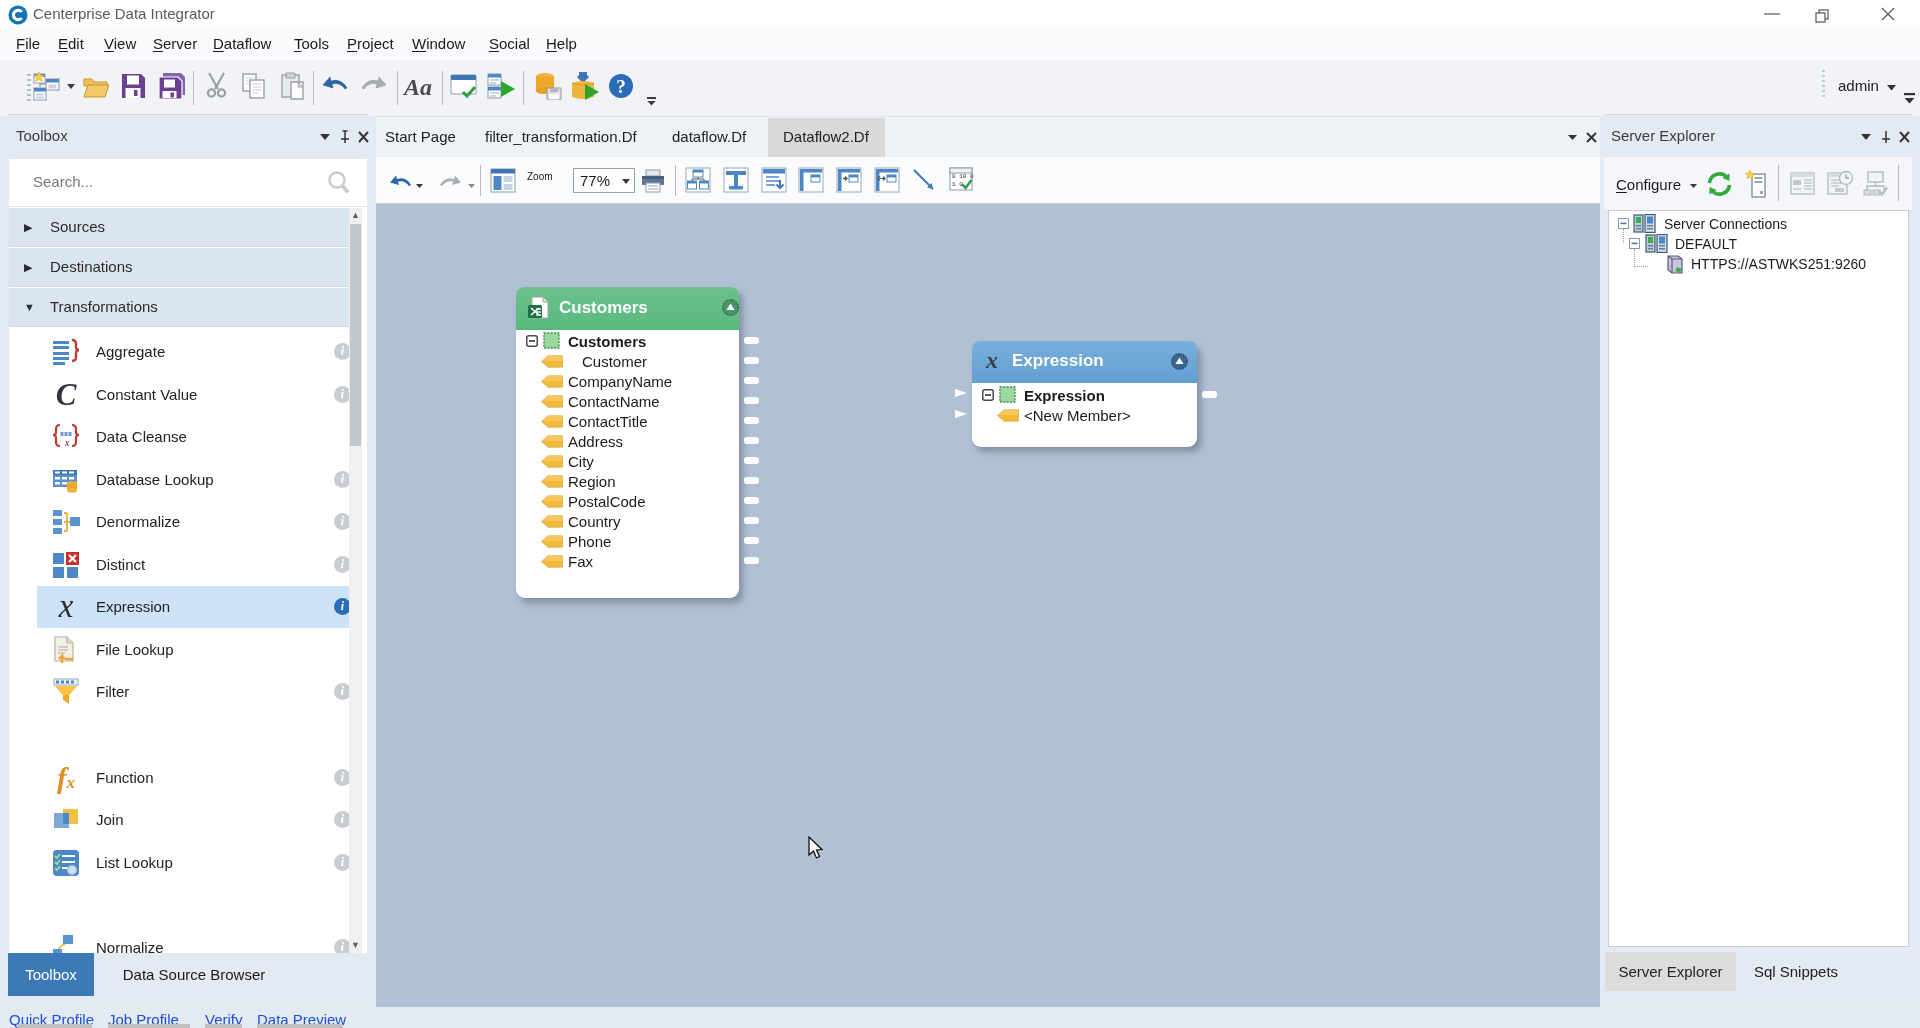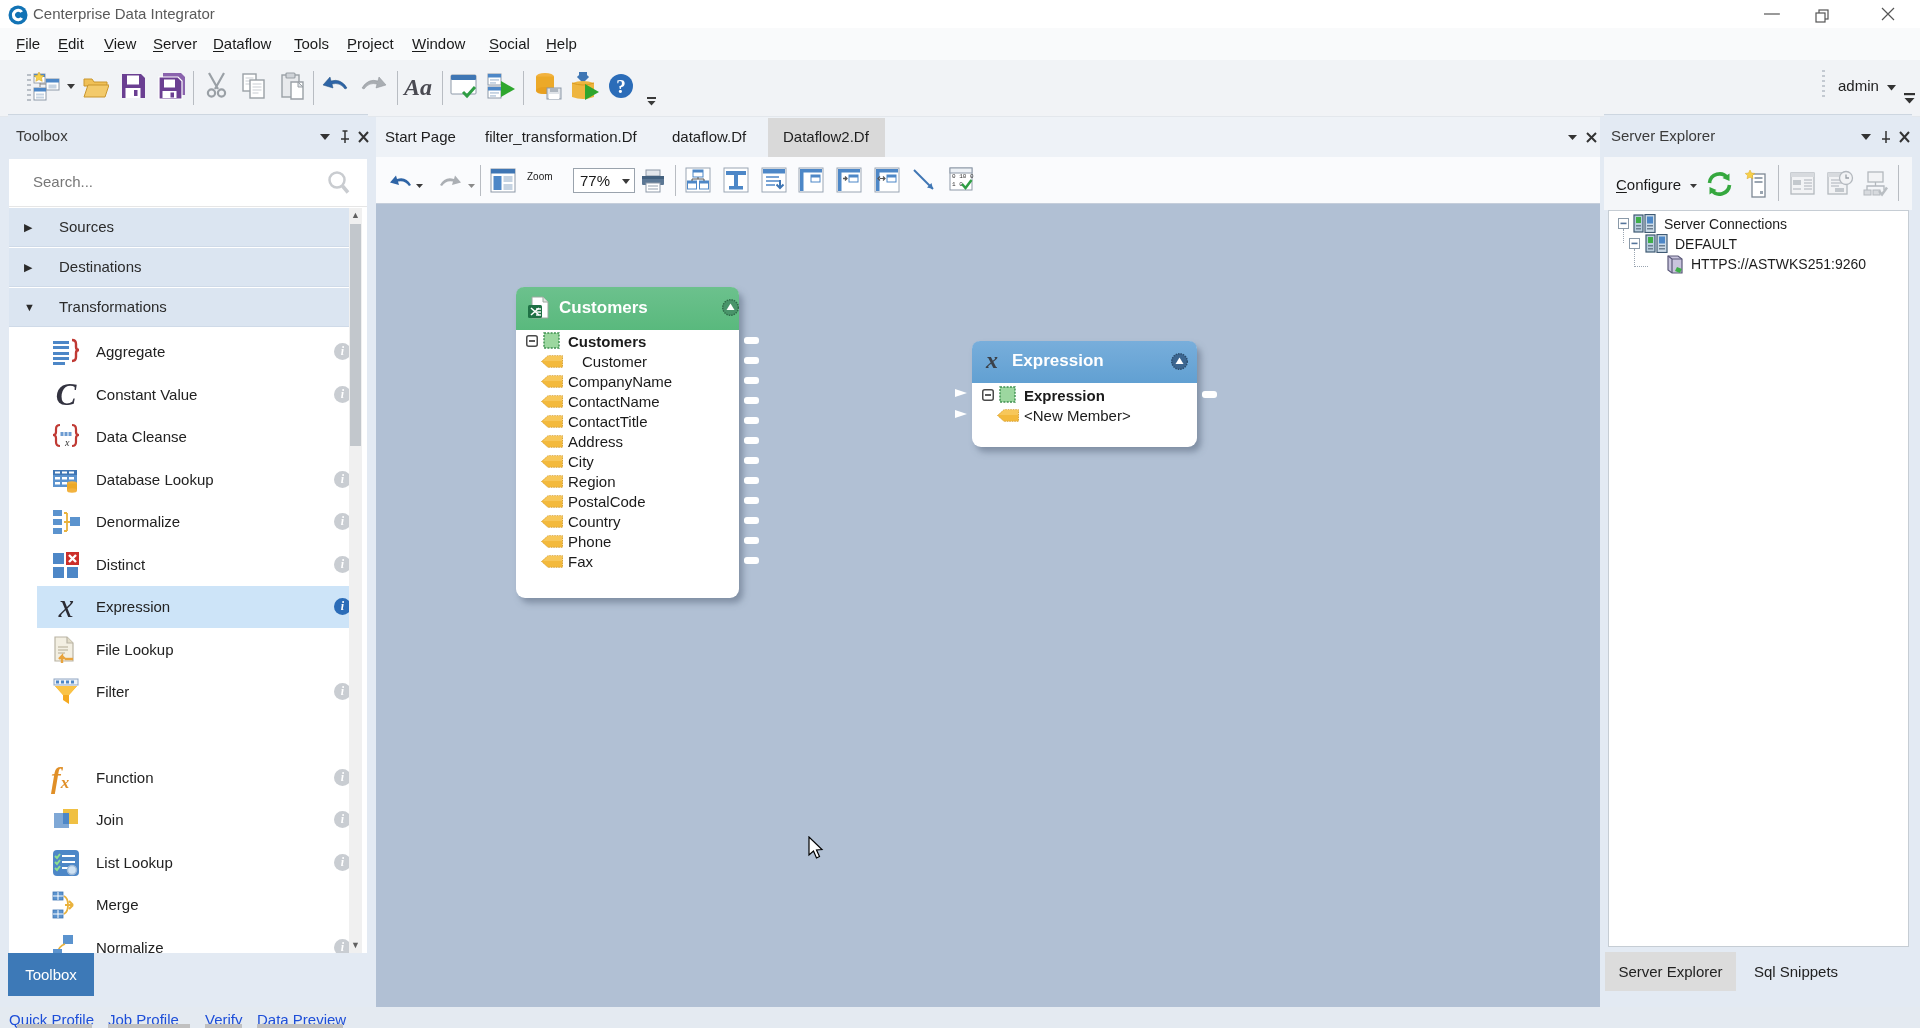--- a/index.html
+++ b/index.html
@@ -19,21 +19,21 @@
 
 #toolbar { left:0; top:60px; width:1920px; height:57px; background:#f1f3f6; border-bottom:1px solid #e3e7ec; }
 .tsep { position:absolute; top:11px; width:1px; height:34px; background:#b8bcc2; }
 
 
 #lpanel { left:8px; top:114px; width:360px; height:882px; }
 #lphead { left:0; top:0; width:360px; height:45px; background:#e3eaf3; border-top:1px solid #cdd6e0; font-size:15px; color:#3b3b3b; }
 #lpbody { left:1px; top:45px; width:358px; height:794px; background:#ffffff; }
 .sechead { position:absolute; left:0; width:340px; height:39px; background:#dbe5f1; border-bottom:1px solid #cfdae8; font-size:15px; color:#2b2b2b; }
 .sechead .arr { position:absolute; left:15px; top:13px; }
-.sechead .lbl { position:absolute; left:41px; top:10px;margin-left:9px; }
+.sechead .lbl { position:absolute; left:41px; top:10px; }
 .titem { position:absolute; left:0; width:340px; height:42px; font-size:15px; color:#222;margin-left:28px; }
 .titem .lbl { position:absolute; left:59px; top:12px; }
 .titem .ico { position:absolute; left:14px; top:6px; width:30px; height:30px; }
 .titem .info { position:absolute; left:297px; top:12px; width:17px; height:17px; border-radius:50%; background:#c9cdd2; color:#fff; font-size:12px; font-style:italic; font-family:"Liberation Serif",serif; text-align:center; line-height:17px; font-weight:bold; }
 #lptabs { left:0; top:839px; width:360px; height:43px; }
 #toolboxtab { left:0; top:0; width:86px; height:43px; background:#3d79b7; color:#fff; font-size:15px; text-align:center; line-height:43px; }
 #dsbtab { left:86px; top:0; width:200px; height:43px; color:#1a1a1a; font-size:15px; line-height:43px; text-align:center; }
 
 
 .statlbl { position:absolute; top:1011px; font-size:15px; color:#1d4ed8; }
@@ -351,21 +351,21 @@
                 <rect x="20" y="3.5" width="3" height="3"></rect>
               </g>
 <path d="M4 9 h22 l-8 9 v9 l-6 -4 v-5 z" fill="#f5a91e"></path>
 <path d="M4 9 h22 l-8 9 h-6 z" fill="#fac346"></path>
             </svg></span>
           <span class="lbl">Filter</span>
           <span class="info">i</span>
         </div>
 <div class="titem" style="top:598px">
           <span class="ico">
-            <div style="font-family:'Liberation Serif',serif;font-style:italic;font-weight:bold;font-size:29px;color:#e08f27;line-height:30px;text-align:left">f<span style="font-size:17px">x</span></div>
+            <div style="font-family:'Liberation Serif',serif;font-style:italic;font-weight:bold;font-size:29px;color:#e08f27;line-height:30px;text-align:center">f<span style="font-size:17px">x</span></div>
           </span>
           <span class="lbl">Function</span>
           <span class="info">i</span>
         </div>
 <div class="titem" style="top:640px">
           <span class="ico"><svg width="30" height="30" viewBox="0 0 30 30">
 <rect x="3" y="8" width="15" height="15" fill="#7fa8d6"></rect>
 <rect x="12" y="4" width="15" height="15" fill="#f0c043"></rect>
 <rect x="12" y="8" width="6" height="11" fill="#4d87c7"></rect>
             </svg></span>
@@ -378,32 +378,20 @@
 <g stroke="#fff" stroke-width="2">
                 <path d="M11 8 h13 M11 14 h13 M11 20 h8"></path>
               </g>
 <g stroke="#8fe08f" stroke-width="2" fill="none">
                 <path d="M4 8 l2 2 l3 -4 M4 14 l2 2 l3 -4 M4 20 l2 2 l3 -4"></path>
               </g>
 <circle cx="21" cy="22" r="4.5" fill="#cfe2f3" stroke="#9db9d8" stroke-width="1.5"></circle>
             </svg></span>
           <span class="lbl">List Lookup</span>
           <span class="info">i</span>
-        </div>
-<div class="titem" style="top:725px">
-          <span class="ico"><svg width="30" height="30" viewBox="0 0 30 30">
-<g fill="#5b93ce" stroke="#3f76b4" stroke-width="0.8">
-                <rect x="2" y="2" width="10" height="8"></rect>
-                <rect x="2" y="20" width="10" height="8"></rect>
-              </g>
-<path d="M2 6 h10 M2 24 h10 M7 2 v8 M7 20 v8" stroke="#fff" stroke-width="1"></path>
-<path d="M14 15 h8 m0 0 l-4 -4 m4 4 l-4 4" stroke="#e9b23c" stroke-width="2.2" fill="none"></path>
-<path d="M13 6 q4 2 4 9 q0 7 -4 9" stroke="#e9b23c" stroke-width="1.8" fill="none"></path>
-            </svg></span>
-          <span class="lbl">Merge</span>
         </div>
 <div class="titem" style="top:768px">
           <span class="ico"><svg width="30" height="30" viewBox="0 0 30 30">
 <rect x="12" y="2" width="10" height="9" fill="#5b93ce"></rect>
 <path d="M6 24 q0 -10 8 -13" stroke="#e9b23c" stroke-width="1.8" fill="none"></path>
 <rect x="2" y="16" width="9" height="7" fill="#5b93ce"></rect>
               <rect x="2" y="25" width="9" height="5" fill="#5b93ce"></rect>
             </svg></span>
           <span class="lbl">Normalize</span>
           <span class="info">i</span>
@@ -411,20 +399,21 @@
       </div>
 
     <div style="position:absolute;left:340px;top:49px;width:13px;height:745px;background:#f0f0f0">
       <div style="position:absolute;left:0;top:0;width:13px;height:15px;color:#606060;font-size:9px;text-align:center;line-height:15px">▲</div>
       <div style="position:absolute;left:1px;top:16px;width:11px;height:222px;background:#c2c7cc"></div>
       <div style="position:absolute;left:0;top:730px;width:13px;height:15px;color:#606060;font-size:9px;text-align:center;line-height:15px">▼</div>
     </div>
   </div>
   <div id="lptabs" class="abs">
     <div id="toolboxtab" class="abs">Toolbox</div>
+    <div id="dsbtab" class="abs">Data Source Browser</div>
   </div>
 </div>
 
 <span class="statlbl" style="left:9px">Quick Profile</span>
 <span class="statlbl" style="left:108px">Job Profile</span>
 <span class="statlbl" style="left:205px">Verify</span>
 <span class="statlbl" style="left:257px">Data Preview</span>
 <div class="statbar" style="left:17px;width:75px"></div>
 <div class="statbar" style="left:108px;width:82px"></div>
 <div class="statbar" style="left:205px;width:37px"></div>

